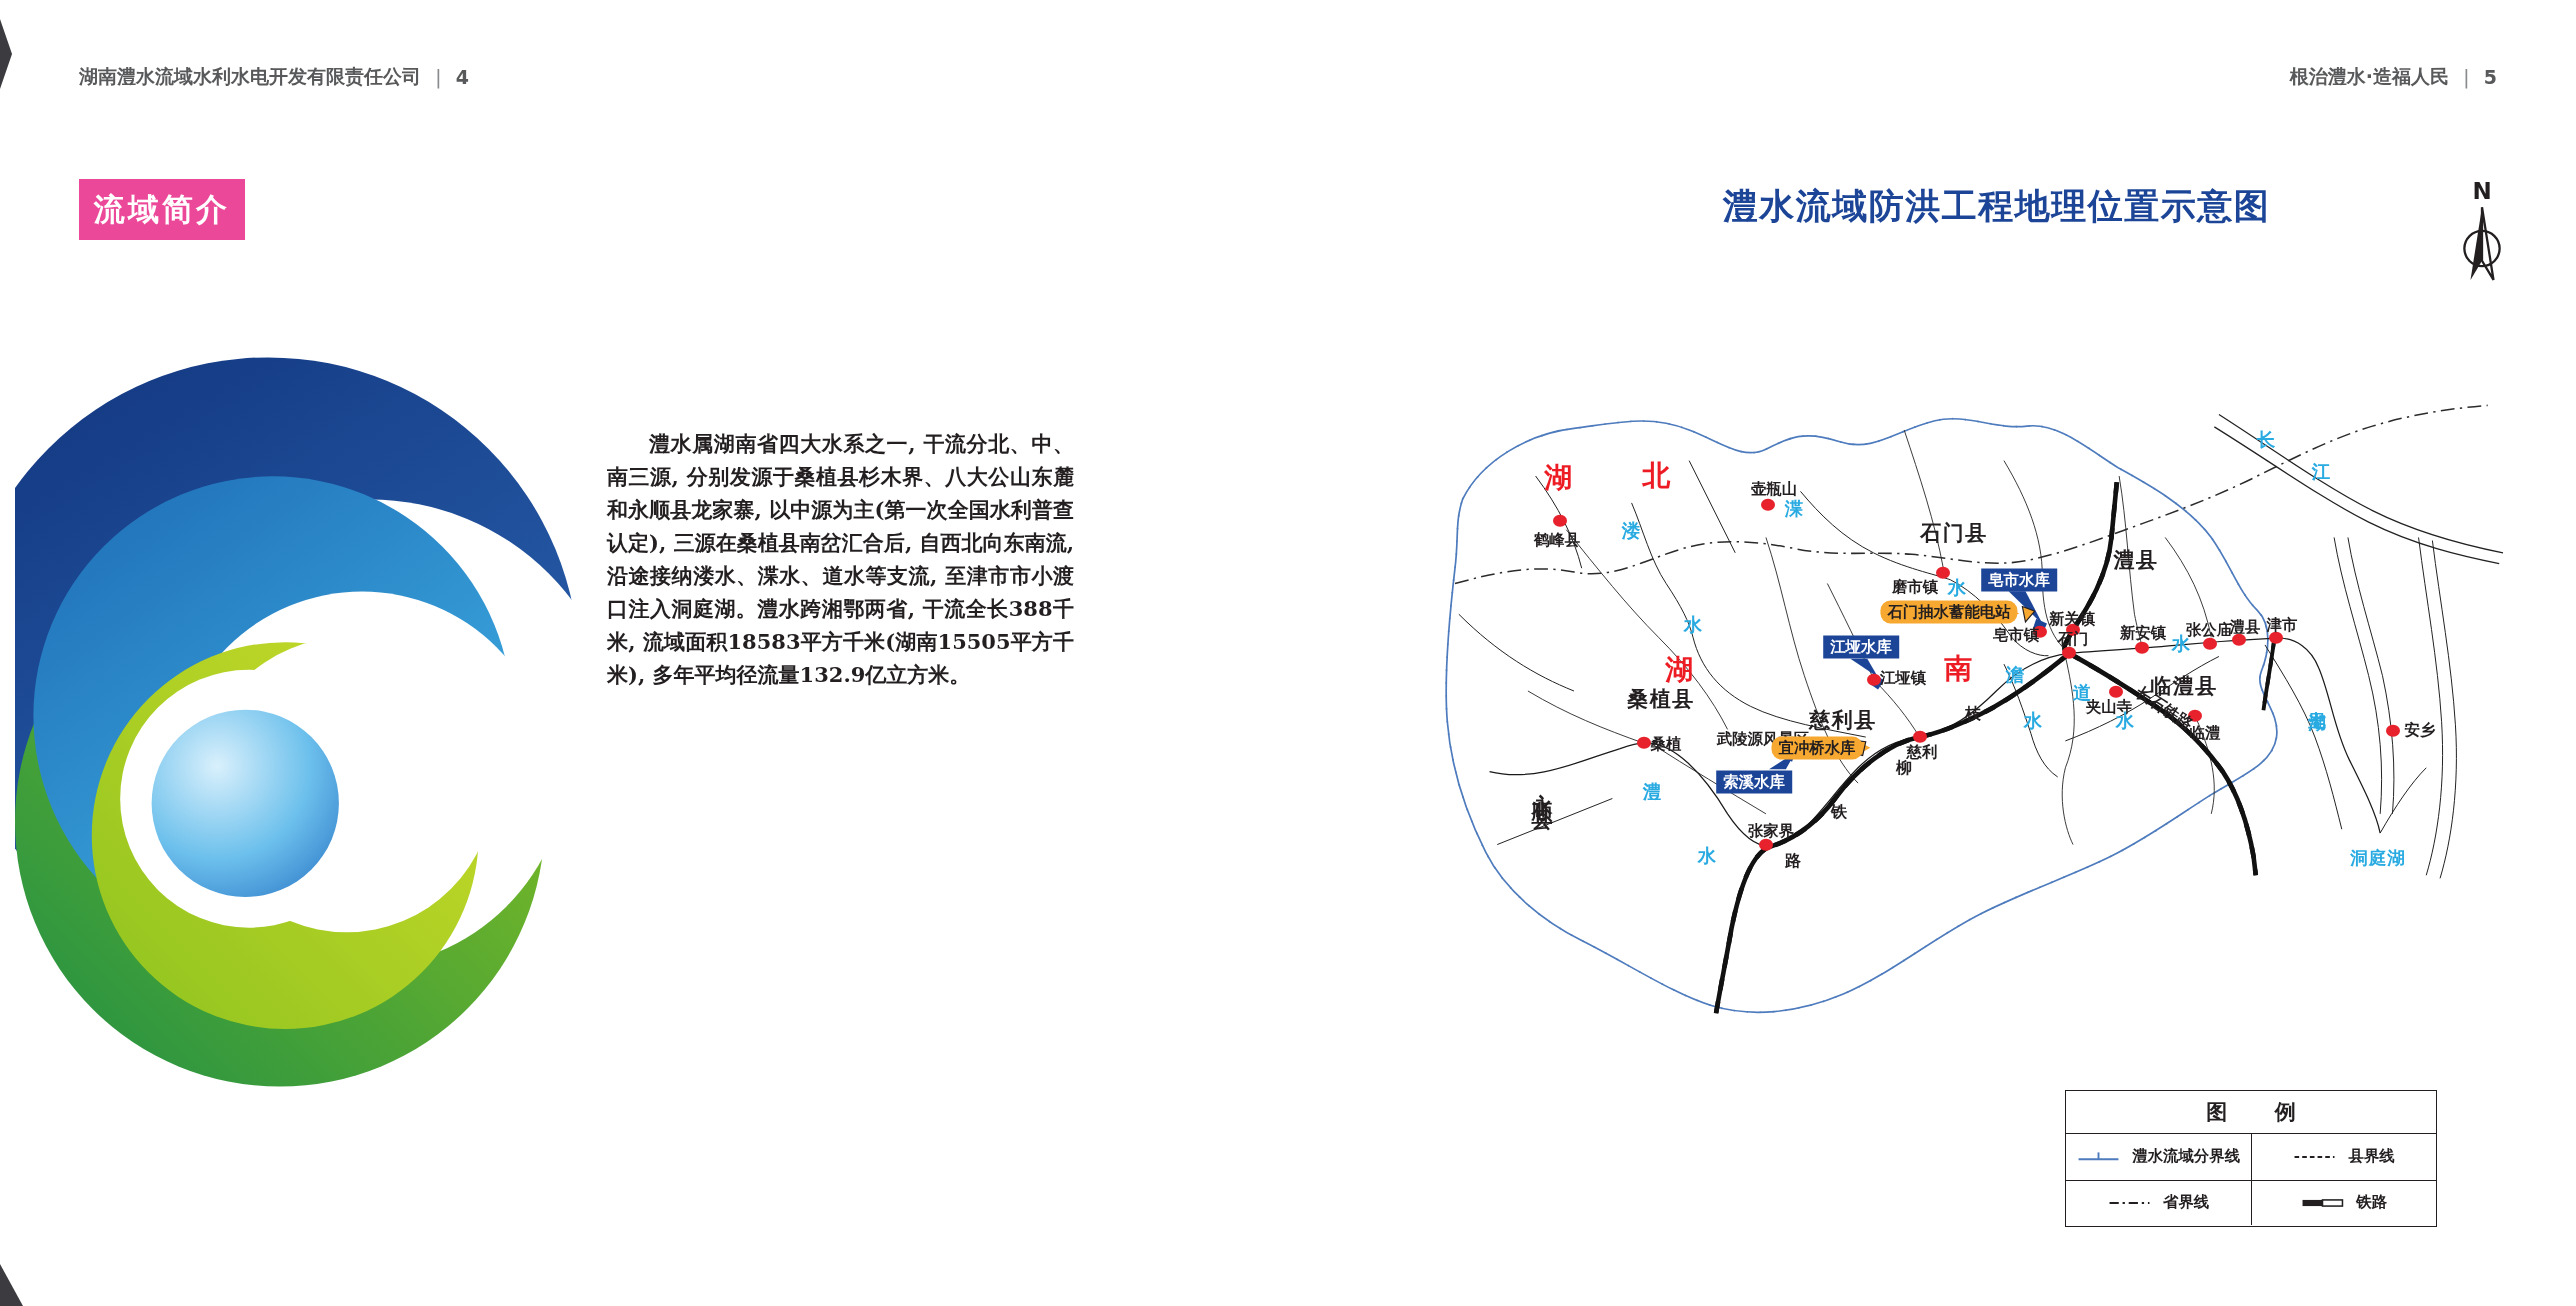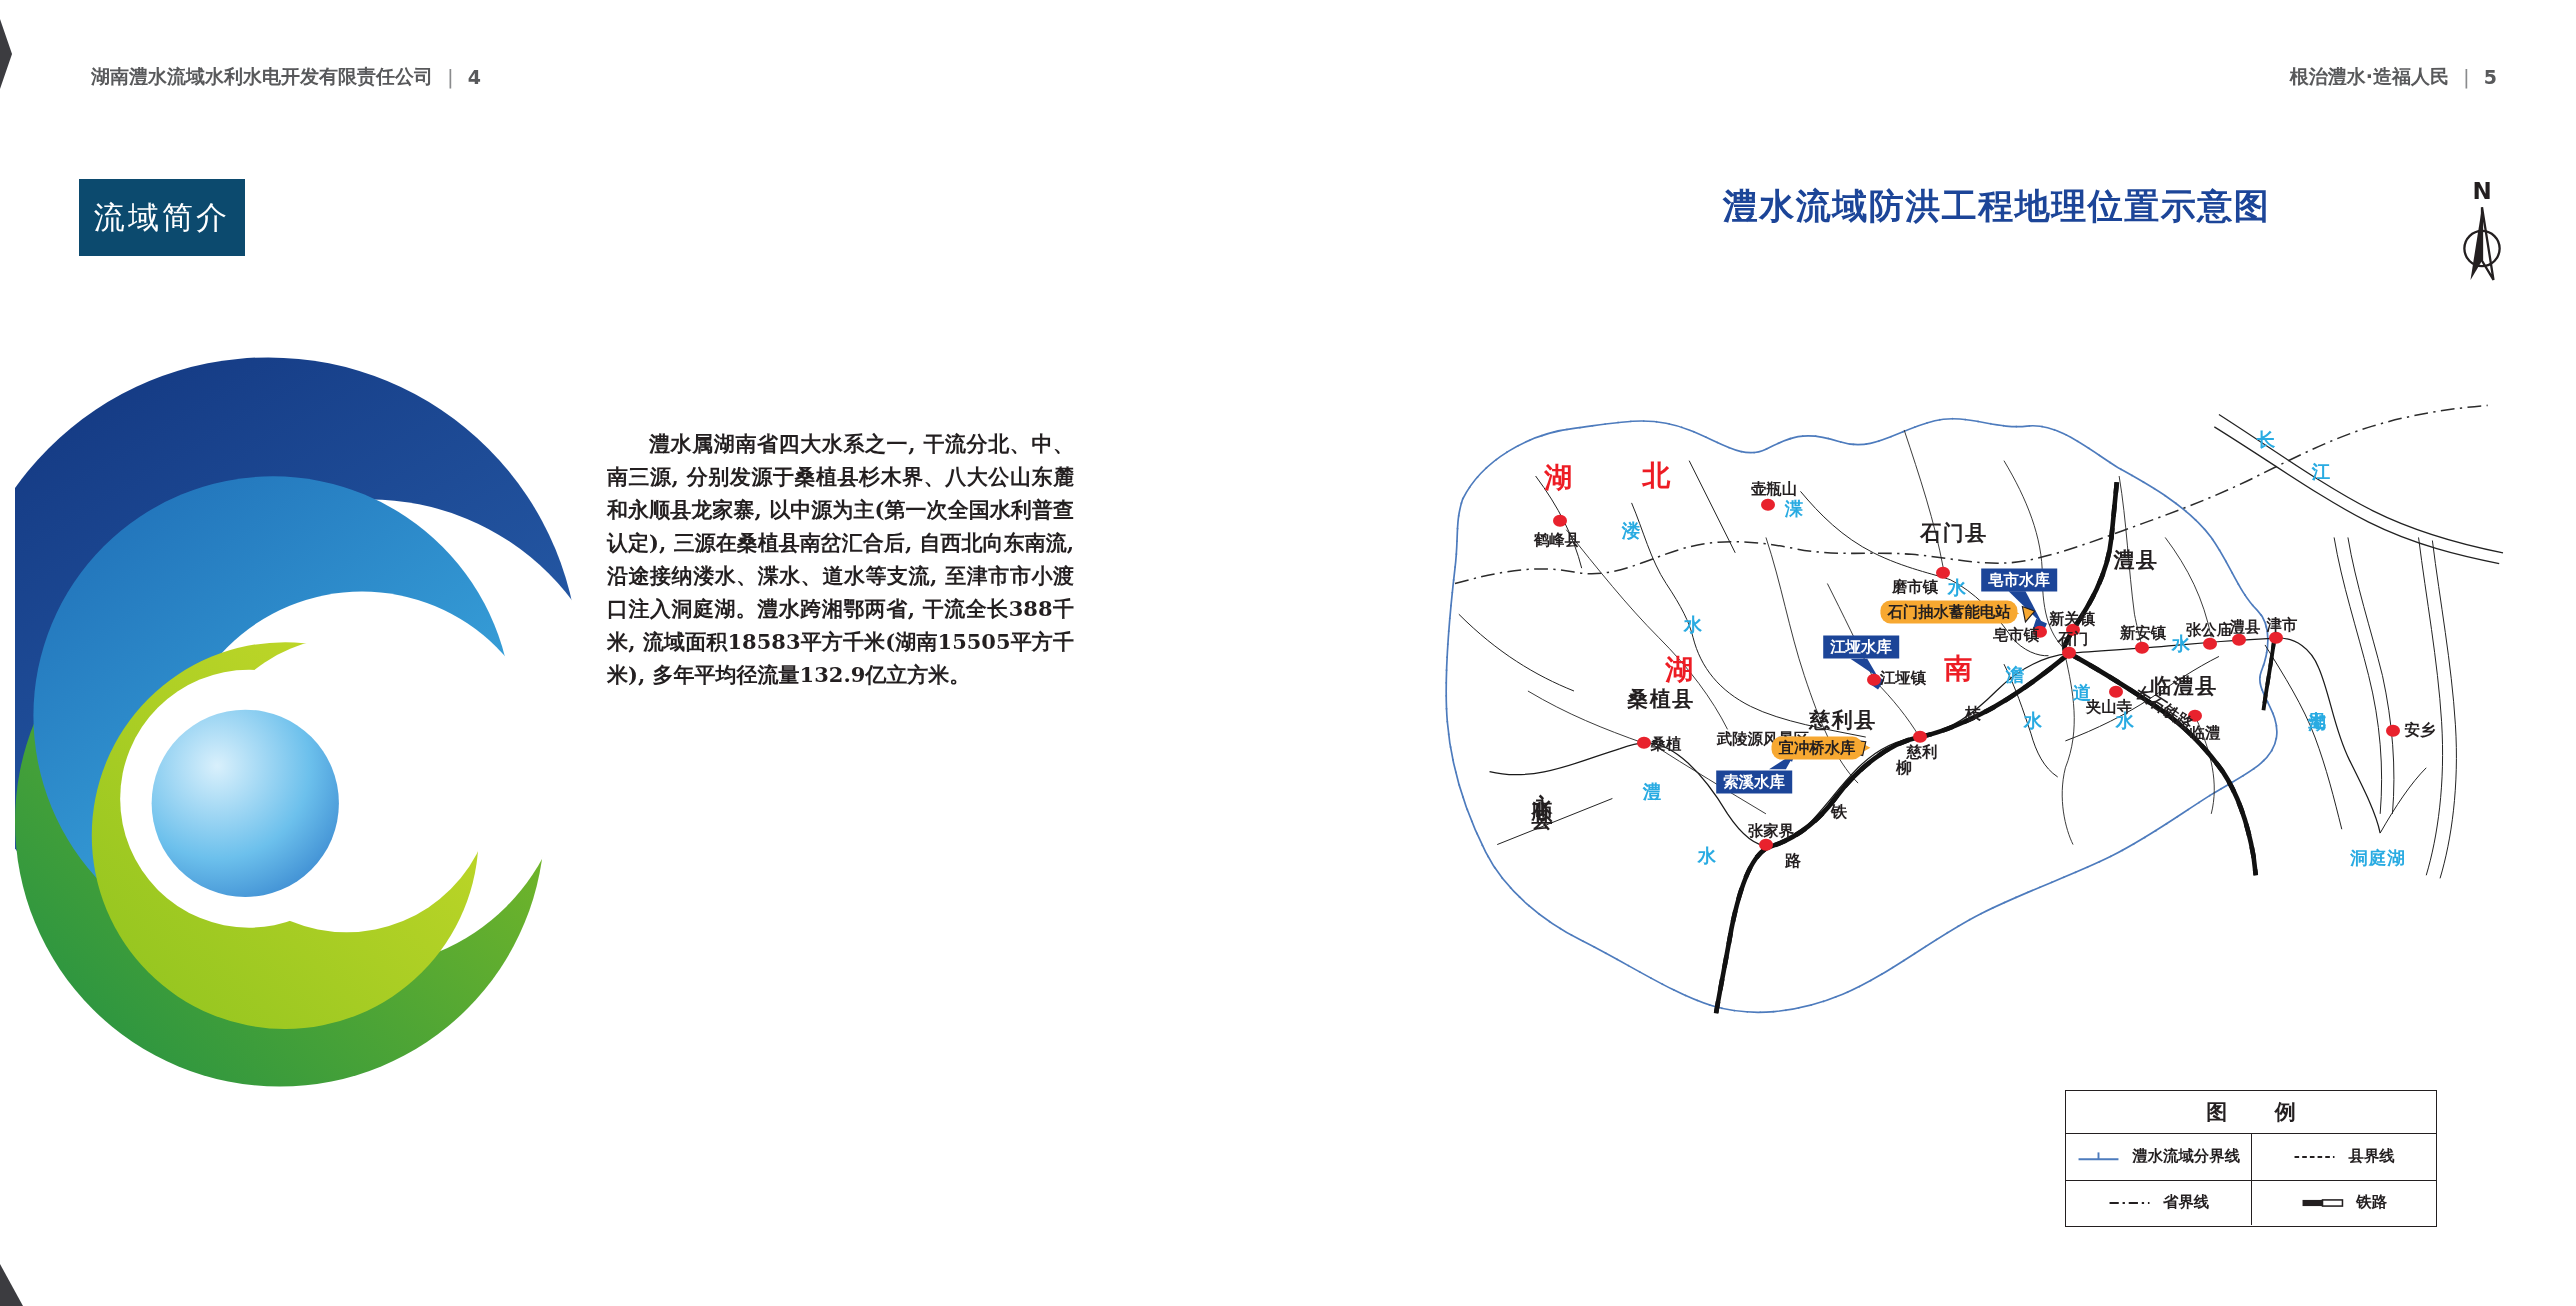--- a/index.html
+++ b/index.html
@@ -1,25 +1,25 @@
 <!DOCTYPE html>
 <html style="font-size:12.3px"><head>
 <meta charset="utf-8">
 <style>
   html,body{margin:0;padding:0;background:#e8e8e8;}
   #page{position:relative;width:2576px;height:1306px;background:#ffffff;overflow:hidden;
         font-family:"DejaVu Sans","Liberation Sans",sans-serif;color:#231f20;}
   
   .hdr{position:absolute;top:64px;font-size:19px;font-weight:700;color:#58595b;display:flex;align-items:center;gap:14px;white-space:nowrap;}
-  #hdr-left{left:91px;}
+  #hdr-left{left:79px;}
   #hdr-right{right:79px;}
   .hdr .sep{font-weight:400;color:#8a8b8d;font-size:20px;}
   
-  #section-title{position:absolute;left:79px;top:179px;width:166px;height:77px;background:#0c4a6e;
-      color:#fff;font-size:31px;font-weight:400;display:flex;align-items:center;justify-content:center;letter-spacing:3.1px;}
+  #section-title{position:absolute;left:79px;top:179px;width:166px;height:61px;background:#ec4899;
+      color:#fff;font-size:31px;font-weight:700;display:flex;align-items:center;justify-content:center;letter-spacing:3.1px;}
   #body-text{position:absolute;left:607px;top:427px;width:467px;font-family:"DejaVu Serif","Liberation Serif",serif;
       font-size:21px;line-height:33px;font-weight:700;text-align:justify;color:#231f20;}
   #body-text p{margin:0 0 33px 0;text-indent:2em;}
   
   #map-title{position:absolute;left:1711px;top:183px;width:571px;text-align:center;
       font-size:35px;font-weight:700;color:#1c4598;letter-spacing:1.5px;}
   
   .mlabel{position:absolute;transform:translate(-50%,-50%);white-space:nowrap;pointer-events:none;}
   .prov{font-size:28px;font-weight:700;color:#ed1c24;letter-spacing:1.5px;}
   .county{font-size:21px;font-weight:700;color:#231f20;letter-spacing:1.5px;}

